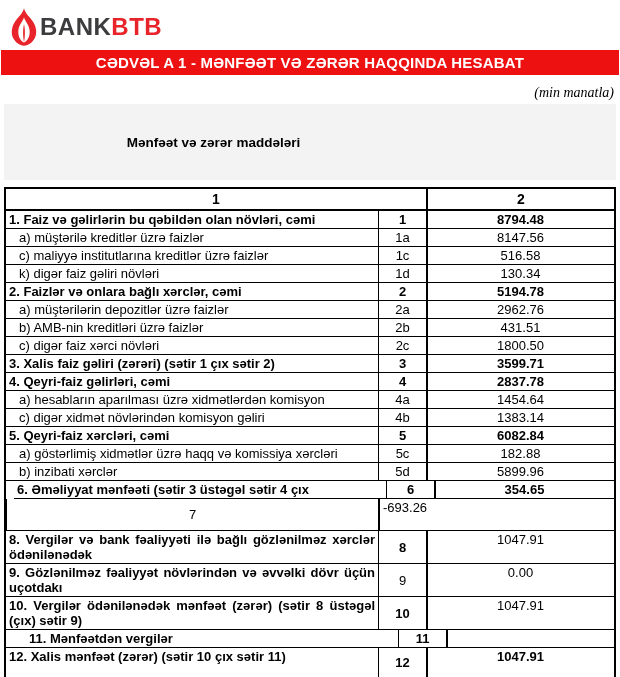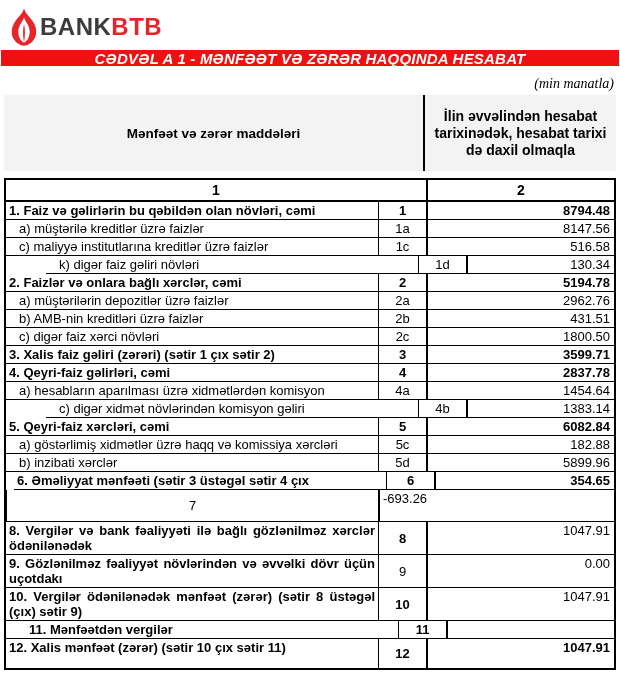--- a/index.html
+++ b/index.html
@@ -7,22 +7,22 @@
   body { height: 677px; overflow: hidden; position: relative; }
 
   
   .logo { display: flex; align-items: center; margin: 8px 0 0 8px; height: 38px; }
   .logo svg { width: 32px; height: 40px; display: block; }
   .logo-text { font-size: 24px; font-weight: bold; letter-spacing: 0.5px; margin-left: 0; line-height: 38px; }
   .logo-bank { color: var(--logo-dark); }
   .logo-btb  { color: var(--logo-red); }
 
   
-  .banner { margin: 4px 1px 0 1px; height: 16px; background: var(--banner-red);
-            display: flex; align-items: center; justify-content: center; font-style: italic; }
+  .banner { margin: 4px 1px 0 1px; height: 25px; background: var(--banner-red);
+            display: flex; align-items: center; justify-content: center; }
   .banner-title { color: #fff; font-weight: bold; font-size: 15px; letter-spacing: 0.2px; }
 
   
   .note { margin: 10px 6px 0 0; text-align: right; font-family: "Liberation Serif", serif;
           font-style: italic; font-size: 14px; height: 16px; }
 
   
   .grayhead { margin: 3px 4px 0 4px; height: 76px; background: var(--header-bg);
               display: grid; grid-template-columns: 419px 1fr; }
   .grayhead .gh-left { display: flex; align-items: center; justify-content: center;
@@ -39,21 +39,21 @@
   .trow-idx .c-idx { display: flex; align-items: center; justify-content: center;
                      font-weight: bold; font-size: 14px; }
   .trow-idx .c-idx + .c-idx { border-left: 2px solid #000; }
 
   .c-label { padding: 1px 3px 1px 3px; font-size: 13px; line-height: 15px; overflow: hidden; }
   .c-label.nowrap { white-space: nowrap; }
   .c-label.just { text-align: justify; }
   .c-label.ind { padding-left: 13px; }
   .c-num { border-left: 1px solid #000; display: flex; align-items: center; justify-content: center;
            font-size: 13px; }
-  .c-val { border-left: 2px solid #000; text-align: right; padding: 1px 4px 1px 3px;
+  .c-val { border-left: 2px solid #000; text-align: center; padding: 1px 4px 1px 3px;
            font-size: 13px; line-height: 15px; }
   .b { font-weight: bold; }
 </style>
 </head>
 <body>
 
 <div class="logo">
   <svg viewBox="0 0 36 44" aria-hidden="true">
     <path d="M18 1 C19.5 7.5 24.5 10.5 28.2 16.2 C32.2 22.4 33.2 30.2 29.2 36.2 C26.2 40.8 22.2 43 18 43 C13.8 43 9.8 40.8 6.8 36.2 C2.8 30.2 3.8 22.4 7.8 16.2 C11.5 10.5 16.5 7.5 18 1 Z" fill="#e8232a"></path>
     <path d="M18 11 C19.8 17 24.4 20 24.4 27.5 C24.4 33.5 21.5 37.8 18 39.5 C14.5 37.8 11.6 33.5 11.6 27.5 C11.6 20 16.2 17 18 11 Z" fill="#ffffff"></path>
@@ -63,21 +63,20 @@
 </div>
 
 <div class="banner">
   <span class="banner-title">CƏDVƏL A 1 - MƏNFƏƏT VƏ ZƏRƏR HAQQINDA HESABAT</span>
 </div>
 
 <div class="note">(min manatla)</div>
 
 <div class="grayhead">
   <div class="gh-left">Mənfəət və zərər maddələri</div>
-  <div class="gh-right">İlin əvvəlindən hesabat tarixinədək, hesabat tarixi də daxil olmaqla</div>
 </div>
 
 <div class="tbl">
   <div class="trow trow-idx">
     <div class="c-idx">1</div>
     <div class="c-idx">2</div>
   </div>
   <div>
       <div class="trow" style="min-height: 16px;">
         <div class="c-label b nowrap">1. Faiz və gəlirlərin bu qəbildən olan növləri, cəmi</div>
@@ -87,21 +86,21 @@
       <div class="trow" style="min-height: 16px;">
         <div class="c-label ind nowrap">a) müştərilə kreditlər üzrə faizlər</div>
         <div class="c-num">1a</div>
         <div class="c-val">8147.56</div>
       </div>
       <div class="trow" style="min-height: 16px;">
         <div class="c-label ind nowrap">c) maliyyə institutlarına kreditlər üzrə faizlər</div>
         <div class="c-num">1c</div>
         <div class="c-val">516.58</div>
       </div>
-      <div class="trow" style="min-height: 16px; margin-left: 40px;">
+      <div class="trow" style="min-height: 16px;">
         <div class="c-label ind nowrap">k) digər faiz gəliri növləri</div>
         <div class="c-num">1d</div>
         <div class="c-val">130.34</div>
       </div>
       <div class="trow" style="min-height: 16px;">
         <div class="c-label b nowrap">2. Faizlər və onlara bağlı xərclər, cəmi</div>
         <div class="c-num b">2</div>
         <div class="c-val b">5194.78</div>
       </div>
       <div class="trow" style="min-height: 16px;">
@@ -127,21 +126,21 @@
       <div class="trow" style="min-height: 16px;">
         <div class="c-label b nowrap">4. Qeyri-faiz gəlirləri, cəmi</div>
         <div class="c-num b">4</div>
         <div class="c-val b">2837.78</div>
       </div>
       <div class="trow" style="min-height: 16px;">
         <div class="c-label ind nowrap">a) hesabların aparılması üzrə xidmətlərdən komisyon</div>
         <div class="c-num">4a</div>
         <div class="c-val">1454.64</div>
       </div>
-      <div class="trow" style="min-height: 16px; margin-left: 40px;">
+      <div class="trow" style="min-height: 16px;">
         <div class="c-label ind nowrap">c) digər xidmət növlərindən komisyon gəliri</div>
         <div class="c-num">4b</div>
         <div class="c-val">1383.14</div>
       </div>
       <div class="trow" style="min-height: 16px;">
         <div class="c-label b nowrap">5. Qeyri-faiz xərcləri, cəmi</div>
         <div class="c-num b">5</div>
         <div class="c-val b">6082.84</div>
       </div>
       <div class="trow" style="min-height: 16px;">

